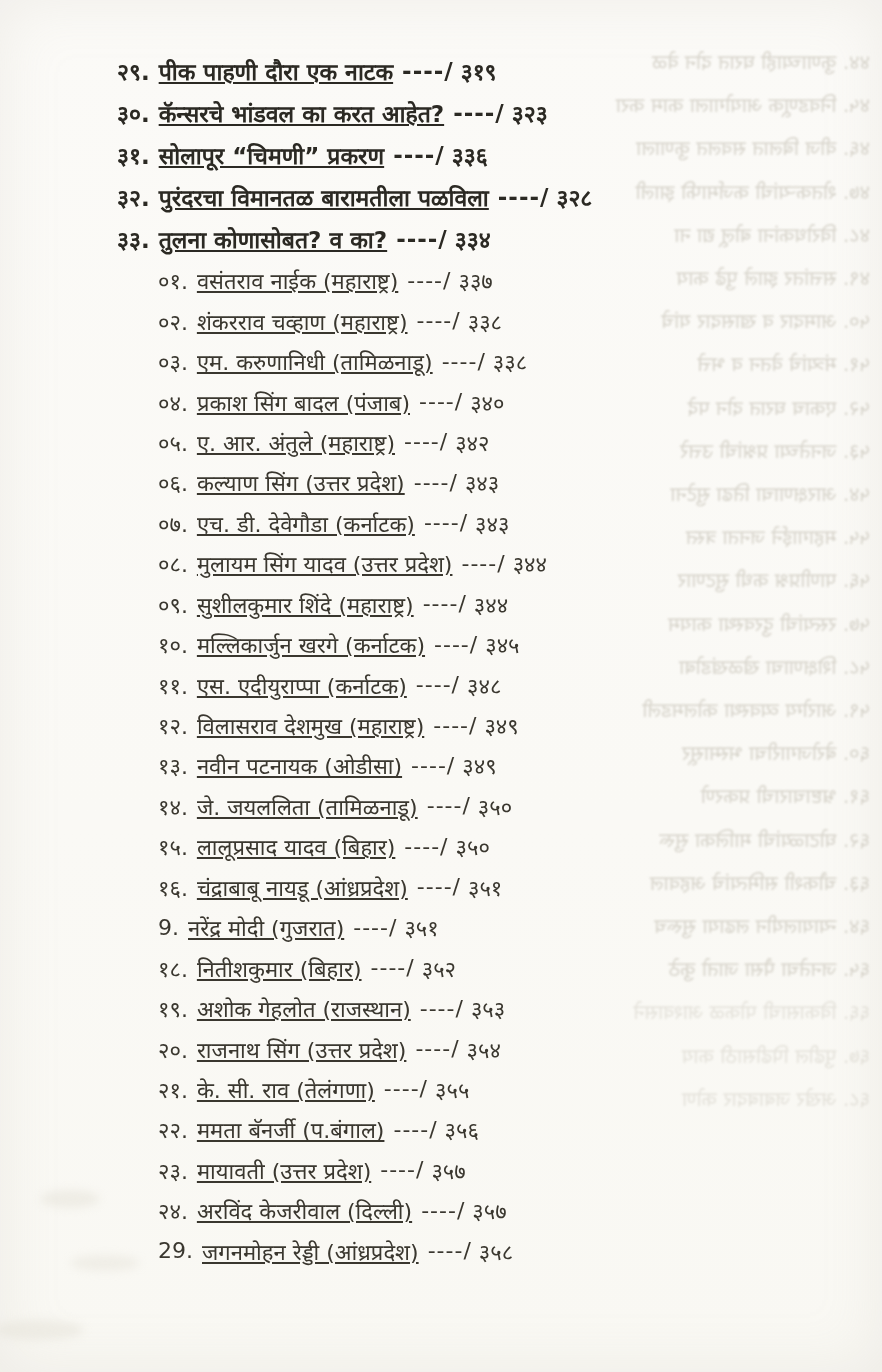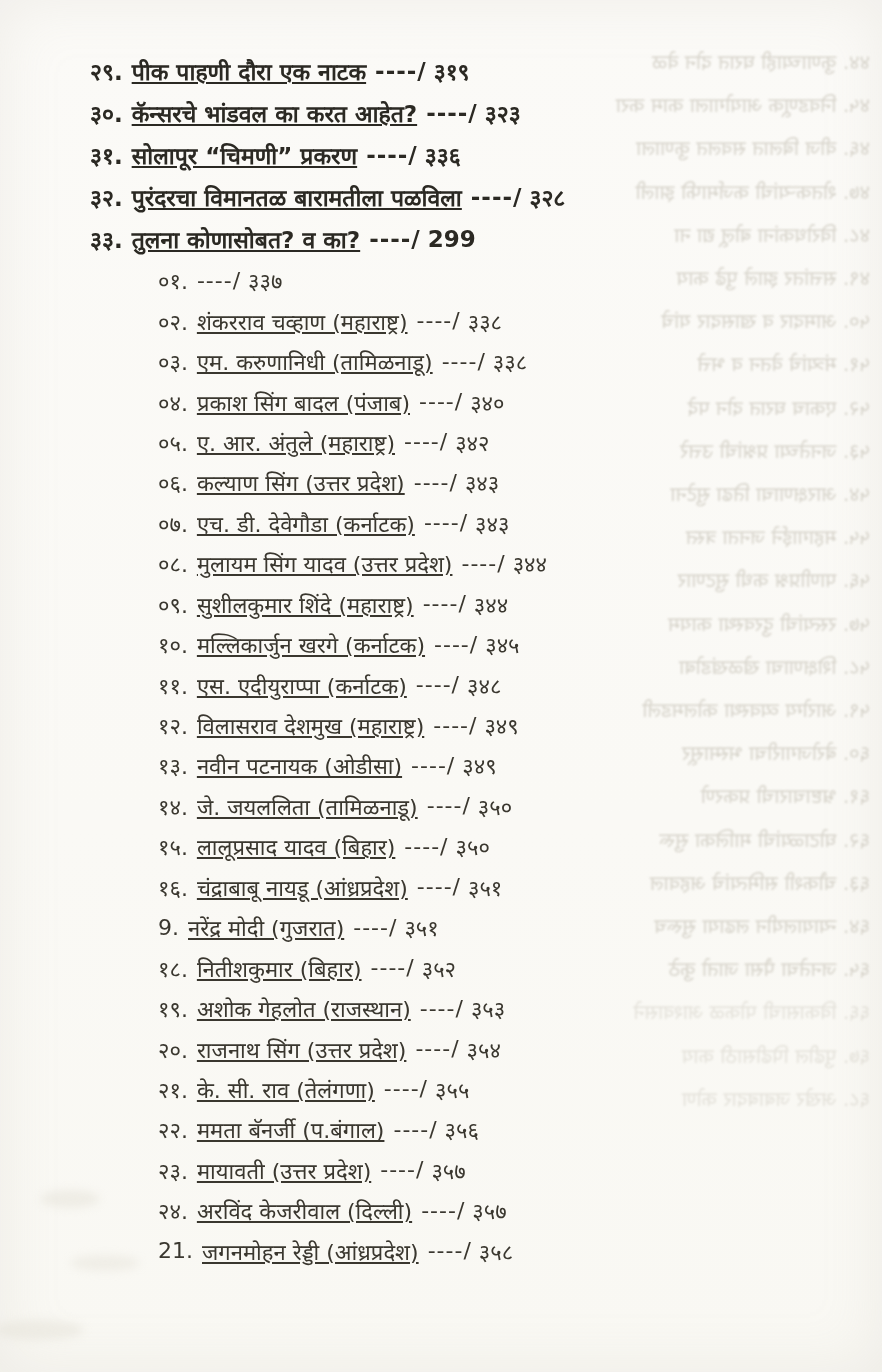--- a/index.html
+++ b/index.html
@@ -21,21 +21,21 @@
   }
   .bleed-line.dim{opacity:0.45;}
   .scan-artifact{
     position:absolute;background:#e4e1d7;filter:blur(5px);border-radius:50%;
   }
   
   .toc{position:absolute;inset:0;z-index:2;}
   ol{margin:0;padding:0;list-style:none;}
   .main-list{position:absolute;left:0;top:50px;width:100%;}
   .main-list li{
-    height:42px;display:flex;align-items:center;padding-left:90px;
+    height:42px;display:flex;align-items:center;padding-left:117px;
     font-size:23px;font-weight:700;color:#2b2923;white-space:nowrap;
   }
   .sub-list{position:absolute;left:0;top:260px;width:100%;}
   .sub-list li{
     height:40.45px;display:flex;align-items:center;padding-left:158px;
     font-size:22px;font-weight:400;color:#3a372f;white-space:nowrap;
   }
   .entry-no{margin-right:9px;}
   .entry-title{margin-right:9px;text-decoration:underline;}
   .entry-sep{margin-right:7px;letter-spacing:1px;}
@@ -99,26 +99,27 @@
         <li>
           <span class="entry-no">३२.</span>
           <span class="entry-title">पुरंदरचा विमानतळ बारामतीला पळविला</span>
           <span class="entry-sep">----/</span>
           <span class="entry-page">३२८</span>
         </li>
         <li>
           <span class="entry-no">३३.</span>
           <span class="entry-title">तुलना कोणासोबत? व का?</span>
           <span class="entry-sep">----/</span>
-          <span class="entry-page">299</span>
+          <span class="entry-page">३३४</span>
         </li>
       </ol>
     <ol class="sub-list" id="sub-list">
         <li>
           <span class="entry-no">०१.</span>
+          <span class="entry-title">वसंतराव नाईक (महाराष्ट्र)</span>
           <span class="entry-sep">----/</span>
           <span class="entry-page">३३७</span>
         </li>
         <li>
           <span class="entry-no">०२.</span>
           <span class="entry-title">शंकरराव चव्हाण (महाराष्ट्र)</span>
           <span class="entry-sep">----/</span>
           <span class="entry-page">३३८</span>
         </li>
         <li>
@@ -247,21 +248,21 @@
           <span class="entry-sep">----/</span>
           <span class="entry-page">३५७</span>
         </li>
         <li>
           <span class="entry-no">२४.</span>
           <span class="entry-title">अरविंद केजरीवाल (दिल्ली)</span>
           <span class="entry-sep">----/</span>
           <span class="entry-page">३५७</span>
         </li>
         <li>
-          <span class="entry-no">21.</span>
+          <span class="entry-no">29.</span>
           <span class="entry-title">जगनमोहन रेड्डी (आंध्रप्रदेश)</span>
           <span class="entry-sep">----/</span>
           <span class="entry-page">३५८</span>
         </li>
       </ol>
   </div>
 
 </div>
 
 </body></html>

